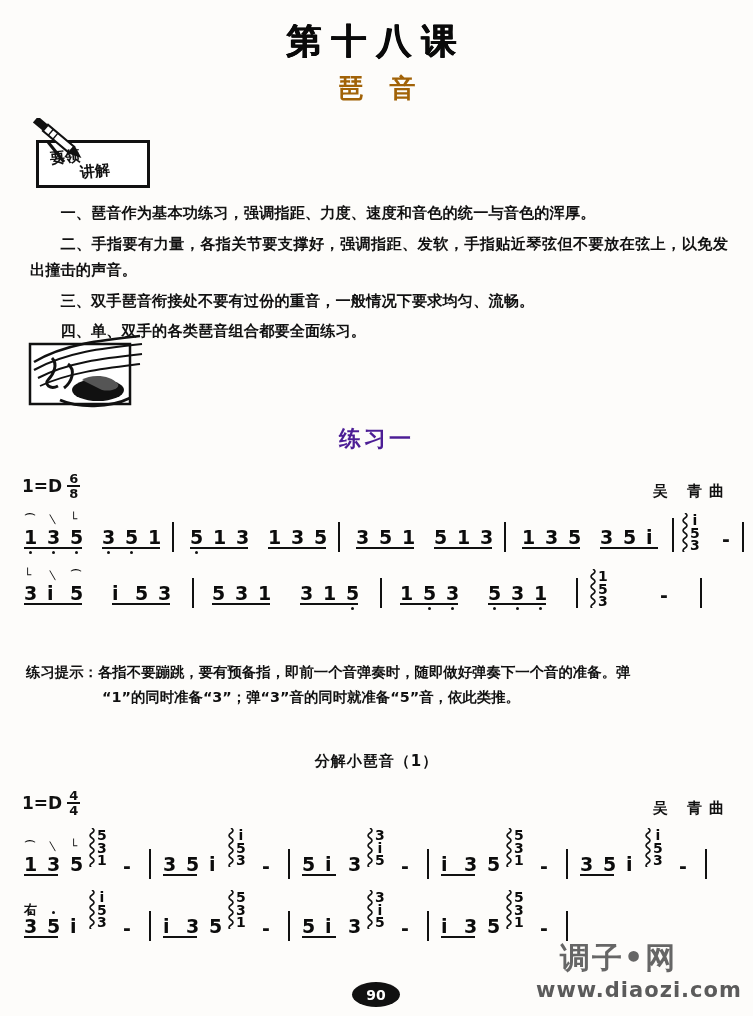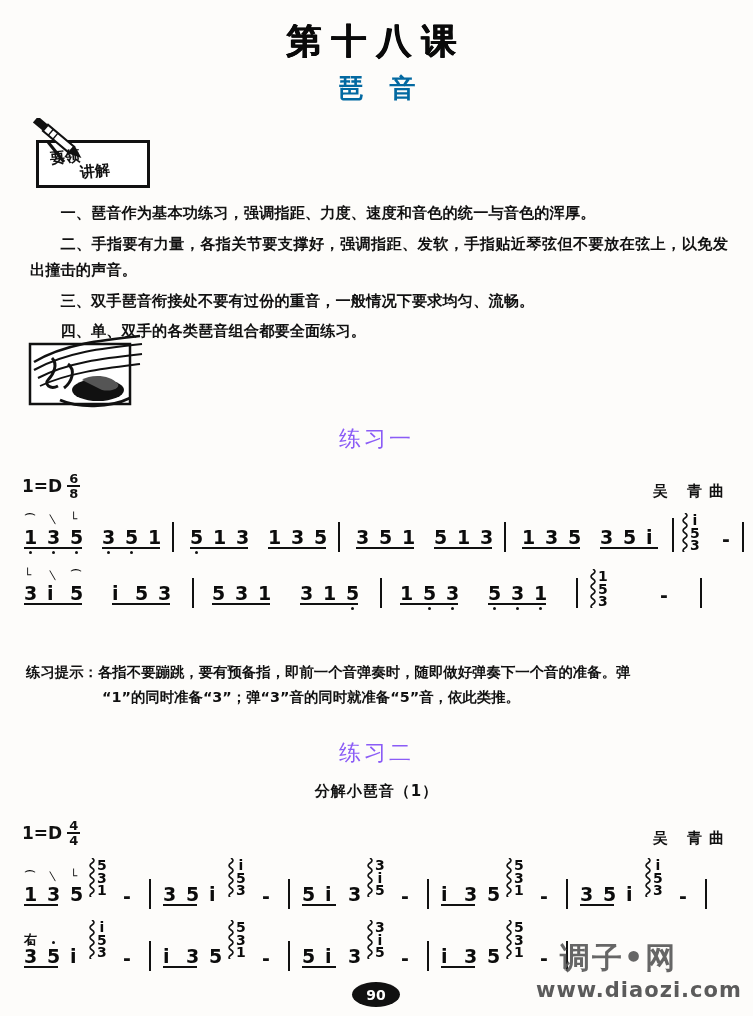--- a/index.html
+++ b/index.html
@@ -25,21 +25,21 @@
     color:#0a0a0a;
     text-shadow:0.6px 0 0 #000,-0.6px 0 0 #000;
   }
   .lesson-subtitle{
     text-align:center;
     font-size:26px;
     font-weight:bold;
     letter-spacing:26px;
     margin:6px 0 0 0;
     padding-left:26px;
-    color:#0369a1;
+    color:#a16207;
   }
 
   
   .keypoint-wrap{position:absolute;left:18px;top:118px;width:180px;height:75px;}
   .keypoint-box{
     position:absolute;left:18px;top:22px;width:108px;height:42px;
     border:3px solid #111;background:#fff;
   }
   .keypoint-text{
     position:absolute;left:24px;top:24px;width:104px;height:40px;
@@ -56,21 +56,21 @@
     letter-spacing:0.1px;
     text-align:justify;
   }
   .points p{margin:4px;text-indent:2em;}
 
   
   .practice-pic{position:absolute;left:24px;top:334px;width:120px;height:82px;}
 
   
   .ex-title{
-    text-align:center;font-size:22px;font-weight:normal;letter-spacing:3px;color:#8b5cf6;
+    text-align:center;font-size:22px;font-weight:bold;letter-spacing:3px;color:#4c1d95;
   }
   .ex-sub{
     text-align:center;font-size:15px;font-weight:bold;letter-spacing:6px;color:#111;
   }
 
   
   .meta-row{position:relative;height:38px;}
   .keysig{
     position:absolute;left:22px;top:0px;font-size:17px;font-weight:bold;
     display:flex;align-items:center;gap:5px;
@@ -293,21 +293,20 @@
         <div class="barline" style="left: 700px; top: 12px; height: 30px;"></div>
       </div>
   </div>
 
   <div class="tips" style="top:660px;">
     <span class="lbl">练习提示：</span><span>各指不要蹦跳，要有预备指，即前一个音弹奏时，随即做好弹奏下一个音的准备。弹</span>
     <span class="l2">“1”的同时准备“3”；弹“3”音的同时就准备“5”音，依此类推。</span>
   </div>
 
   <div style="position:absolute;left:0;top:738px;width:753px;">
-    <div class="ex-title">练习二</div>
     <div class="ex-sub" style="margin-top:14px;letter-spacing:1px;">分解小琶音（1）</div>
 
     <div class="meta-row" style="margin-top:18px;">
       <div class="keysig">
         <span>1=D</span>
         <span class="frac">
           <span class="num">4</span>
           <span class="den">4</span>
         </span>
       </div>

